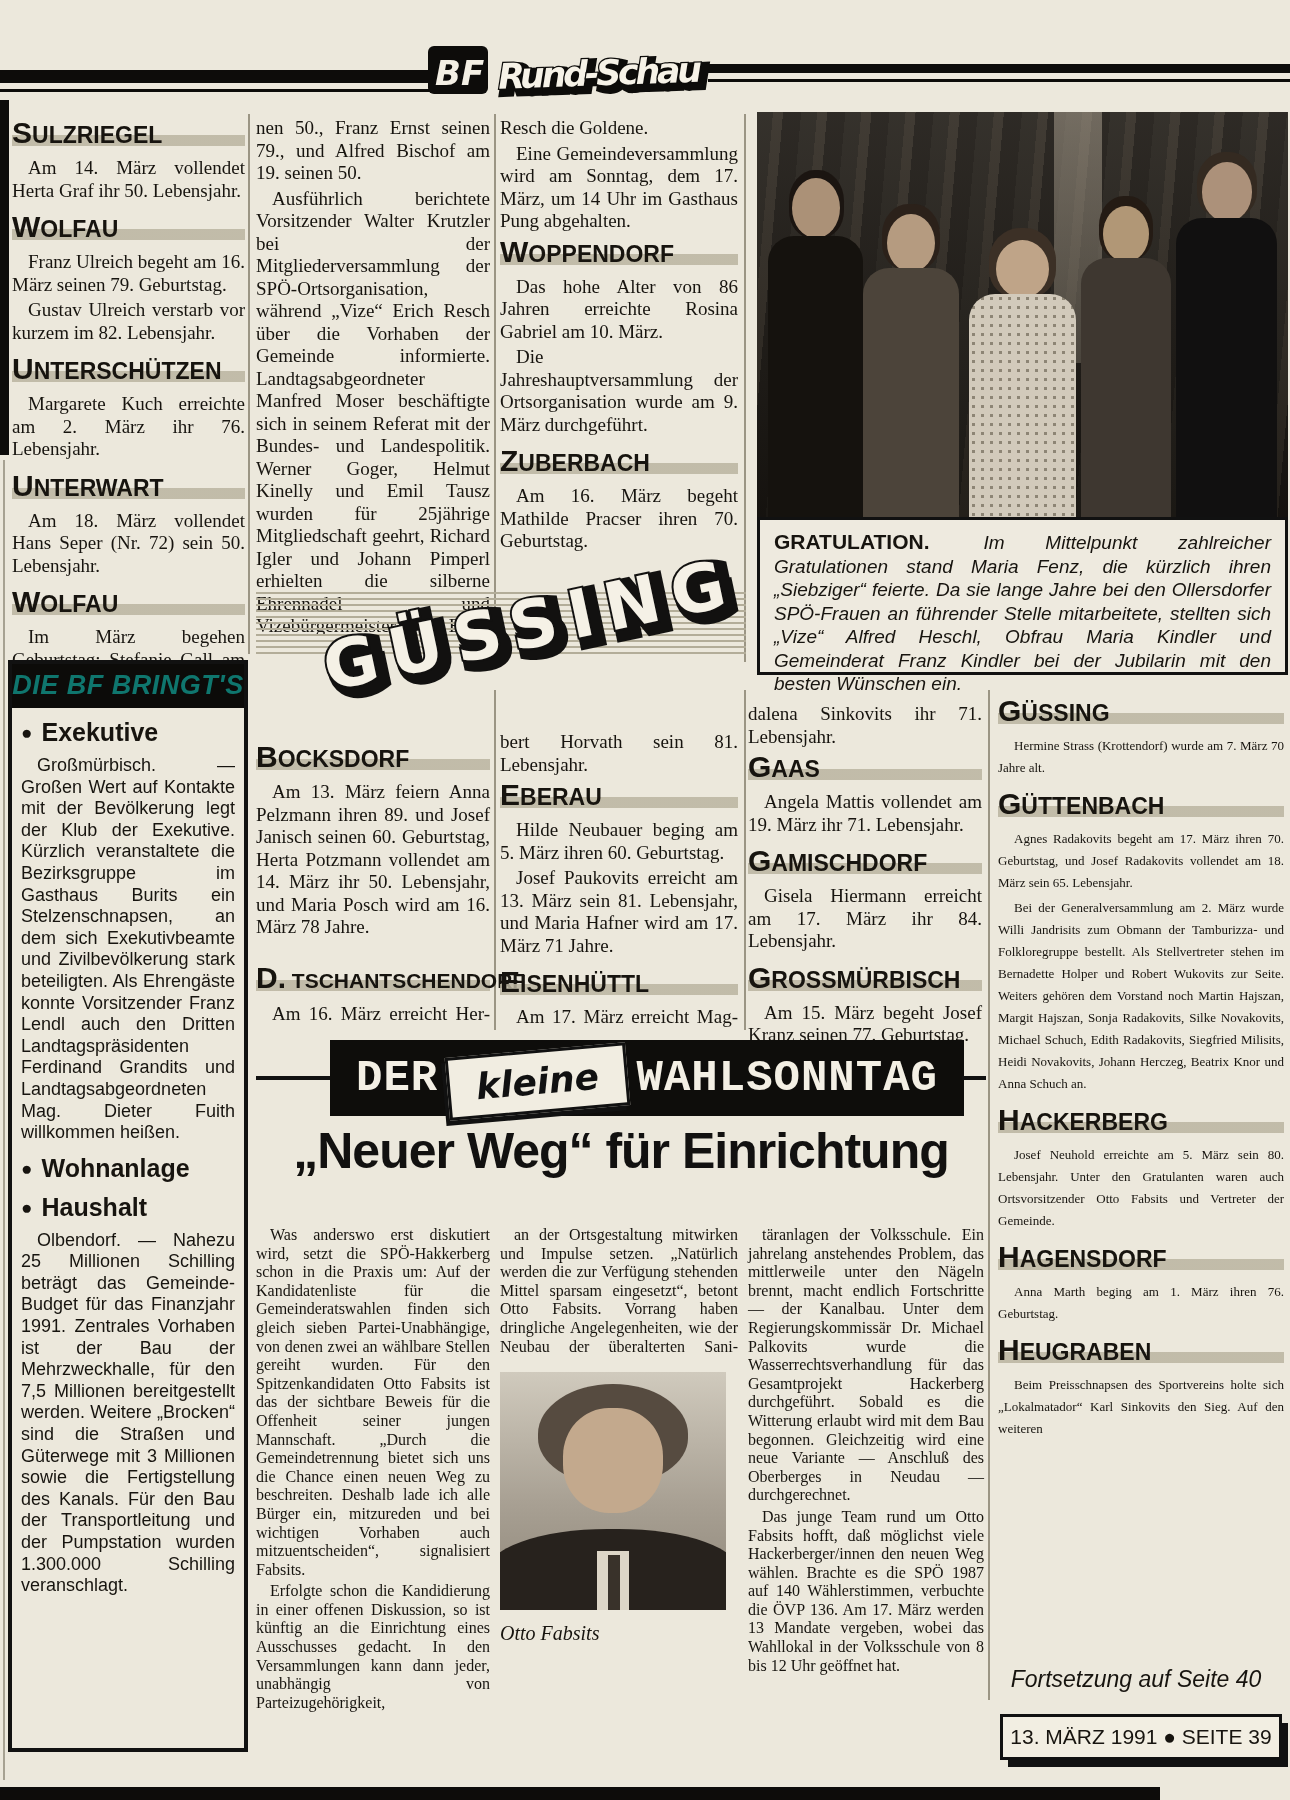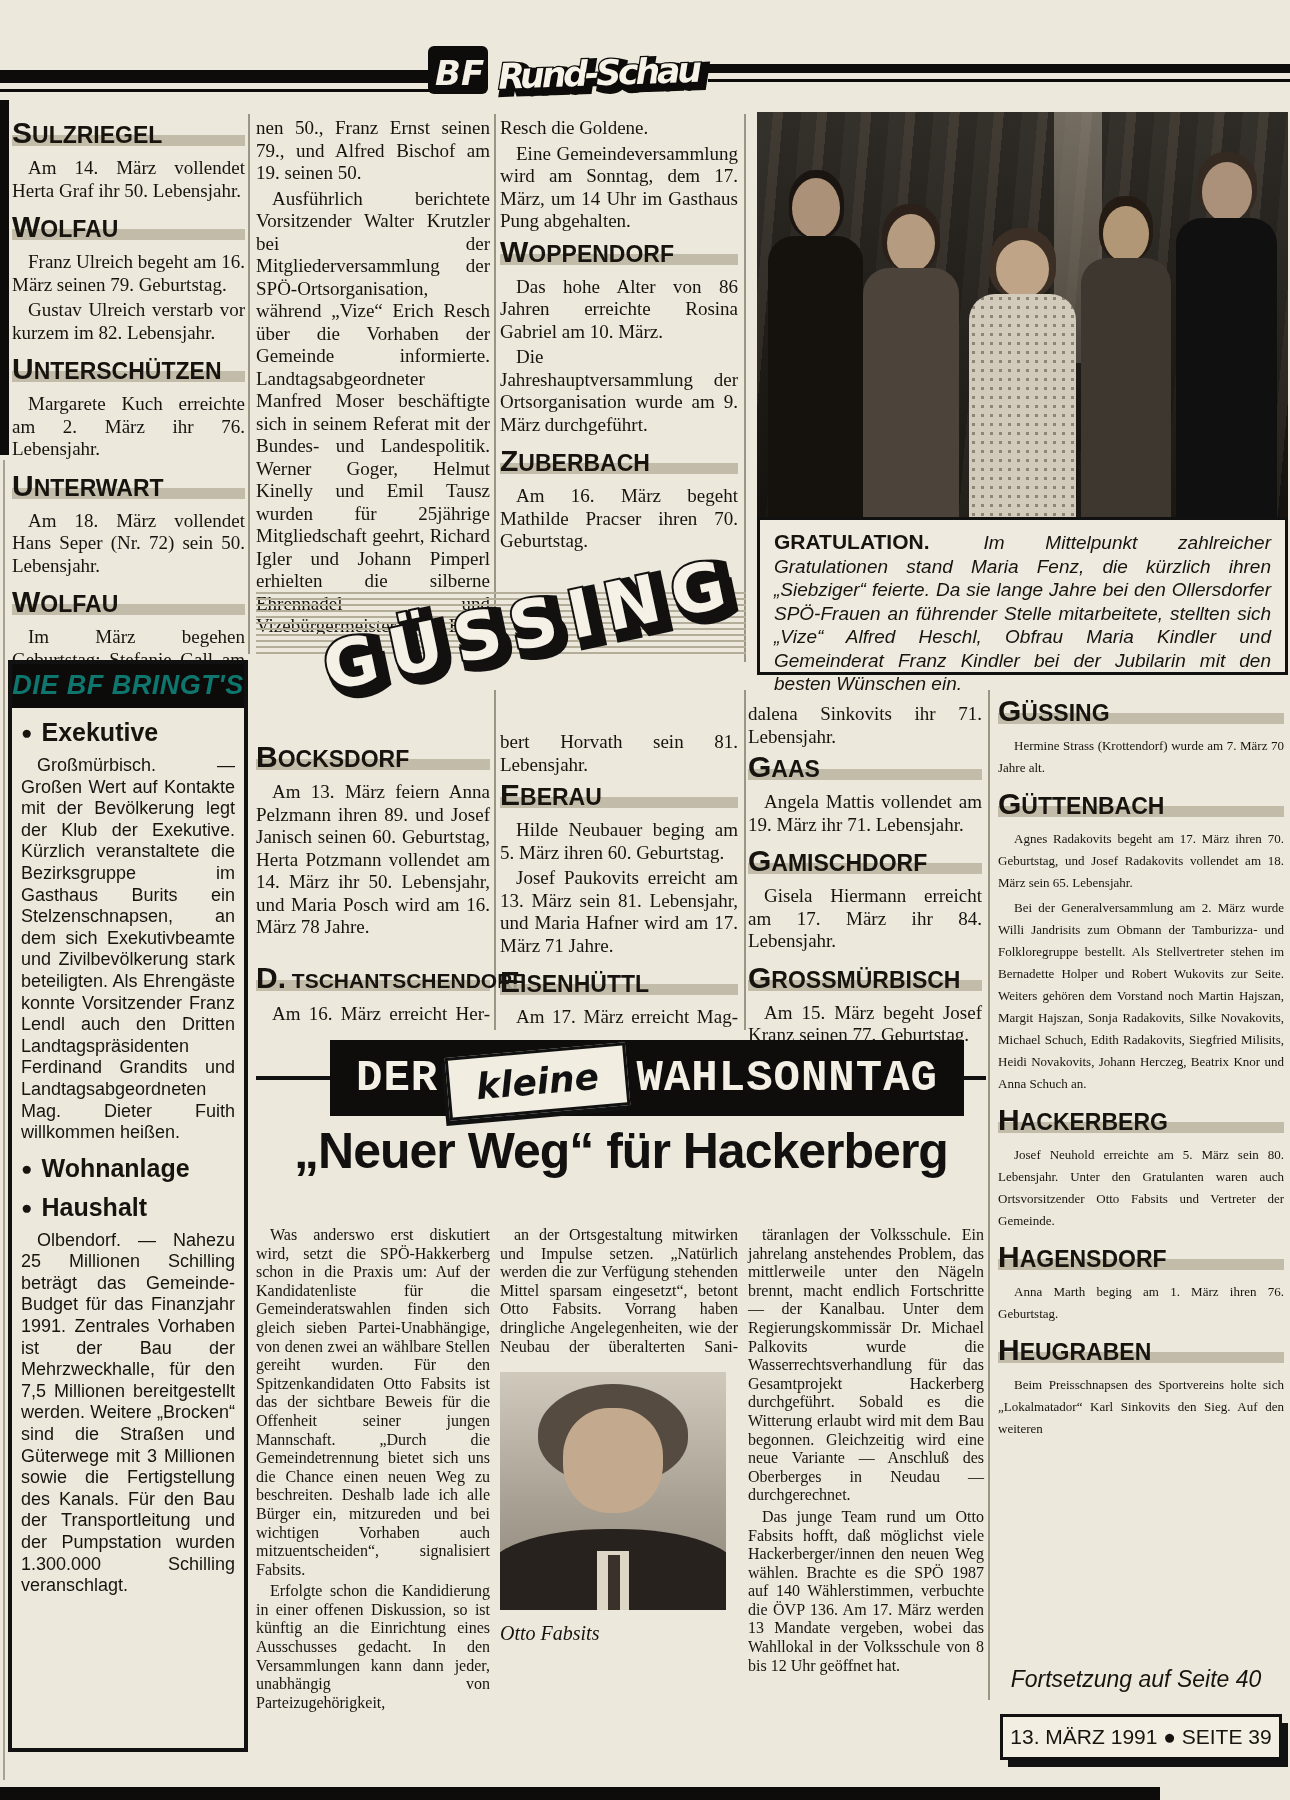--- a/index.html
+++ b/index.html
@@ -287,21 +287,21 @@
   <div class="abs banner">
     <div class="bline l"></div>
     <div class="bbar">
       <span class="bword">DER</span>
       <span class="kleinebox"><span class="kleine">kleine</span></span>
       <span class="bword">WAHLSONNTAG</span>
     </div>
     <div class="bline r"></div>
   </div>
 
-  <h1 class="abs headline" style="margin:0;">„Neuer Weg“ für Hackerberg</h1>
+  <h1 class="abs headline" style="margin:0;">„Neuer Weg“ für Einrichtung</h1>
 
   <div class="abs acol1">
     <p class="ap">Was anderswo erst diskutiert wird, setzt die SPÖ-Hakkerberg schon in die Praxis um: Auf der Kandidatenliste für die Gemeinderatswahlen finden sich gleich sieben Partei-Unabhängige, von denen zwei an wählbare Stellen gereiht wurden. Für den Spitzenkandidaten Otto Fabsits ist das der sichtbare Beweis für die Offenheit seiner jungen Mannschaft. „Durch die Gemeindetrennung bietet sich uns die Chance einen neuen Weg zu beschreiten. Deshalb lade ich alle Bürger ein, mitzureden und bei wichtigen Vorhaben auch mitzuentscheiden“, signalisiert Fabsits.</p>
     <p class="ap flow">Erfolgte schon die Kandidierung in einer offenen Diskussion, so ist künftig an die Einrichtung eines Ausschusses gedacht. In den Versammlungen kann dann jeder, unabhängig von Parteizugehörigkeit,</p>
   </div>
   <div class="abs acol2">
     <p class="ap noind flow">an der Ortsgestaltung mitwirken und Impulse setzen. „Natürlich werden die zur Verfügung stehenden Mittel sparsam eingesetzt“, betont Otto Fabsits. Vorrang haben dringliche Angelegenheiten, wie der Neubau der überalterten Sani-</p>
     <div class="oport">
       <div class="ohair"></div>
       <div class="oface"></div>

